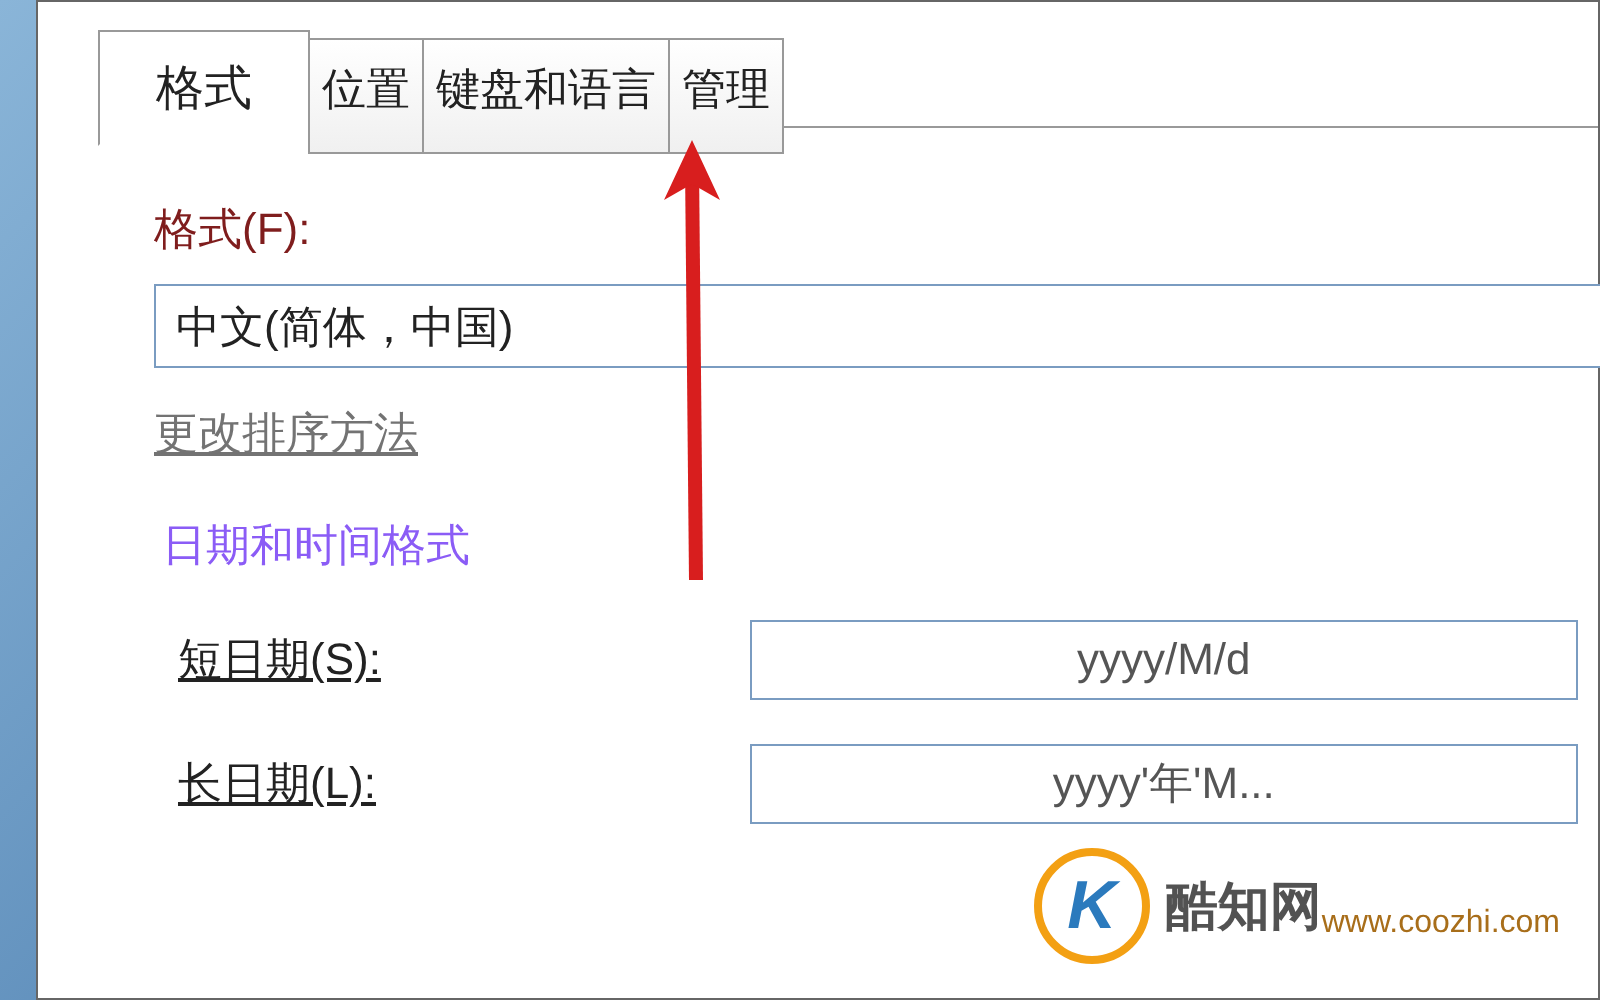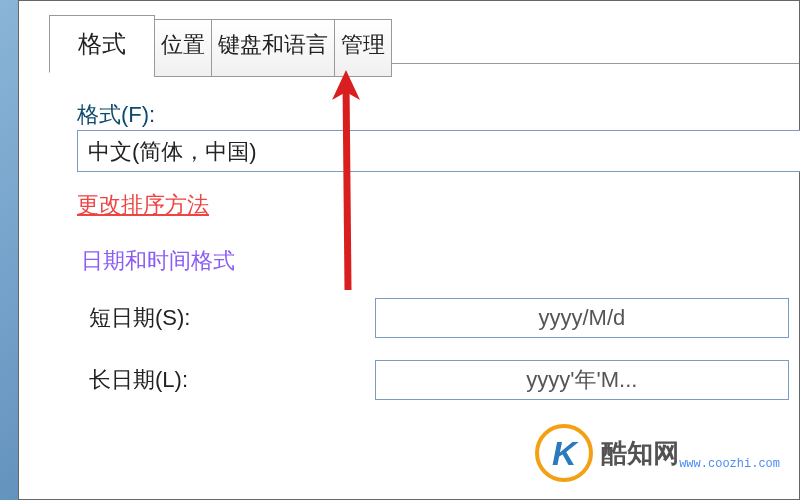--- a/index.html
+++ b/index.html
@@ -50,38 +50,39 @@
       top: 62px;
       left: 30px;
       right: 0;
       bottom: 0;
       border-top: 1px solid #999;
       padding: 36px 10px 10px 28px;
       background: #fff;
     }
     .field-label {
       font-size: 22px;
-      color: #0c4a6e;
+      color: #7f1d1d;
+      margin-bottom: 12px;
       display: block;
     }
     .combo {
       width: 784px;
       height: 42px;
       border: 1px solid #7a9cc1;
       background: #fff;
       font-size: 22px;
       padding: 4px 10px;
       color: #222;
       margin-bottom: 18px;
       display: flex;
       align-items: flex-end;
     }
     .link {
       font-size: 22px;
-      color: #ef4444;
+      color: #737373;
       text-decoration: underline;
       cursor: pointer;
       display: inline-block;
       margin-bottom: 26px;
     }
     .group-label {
       font-size: 22px;
       color: #8b5cf6;
       margin-bottom: 22px;
       margin-left: 4px;
@@ -89,20 +90,21 @@
     .row {
       display: flex;
       align-items: center;
       margin-bottom: 22px;
     }
     .row-label {
       font-size: 22px;
       color: #222;
       width: 290px;
       margin-left: 12px;
+      text-decoration: underline;
     }
     .row-combo {
       width: 420px;
       height: 40px;
       border: 1px solid #7a9cc1;
       background: #fff;
       font-size: 22px;
       padding: 4px 10px;
       color: #555;
       display: flex;
@@ -145,23 +147,22 @@
     .watermark-text {
       display: flex;
       align-items: flex-end;
     }
     .watermark-name {
       font-size: 26px;
       font-weight: bold;
       color: #444;
     }
     .watermark-url {
-      font-size: 12px;
-      color: #3b82f6;
-      font-family: Liberation Mono, monospace;
+      font-size: 16px;
+      color: #a16207;
     }
   </style>
 </head>
 <body>
 
 <div class="dialog">
 
   <div class="tab-bar">
     <div class="tab active">格式</div>
     <div class="tab">位置</div>

